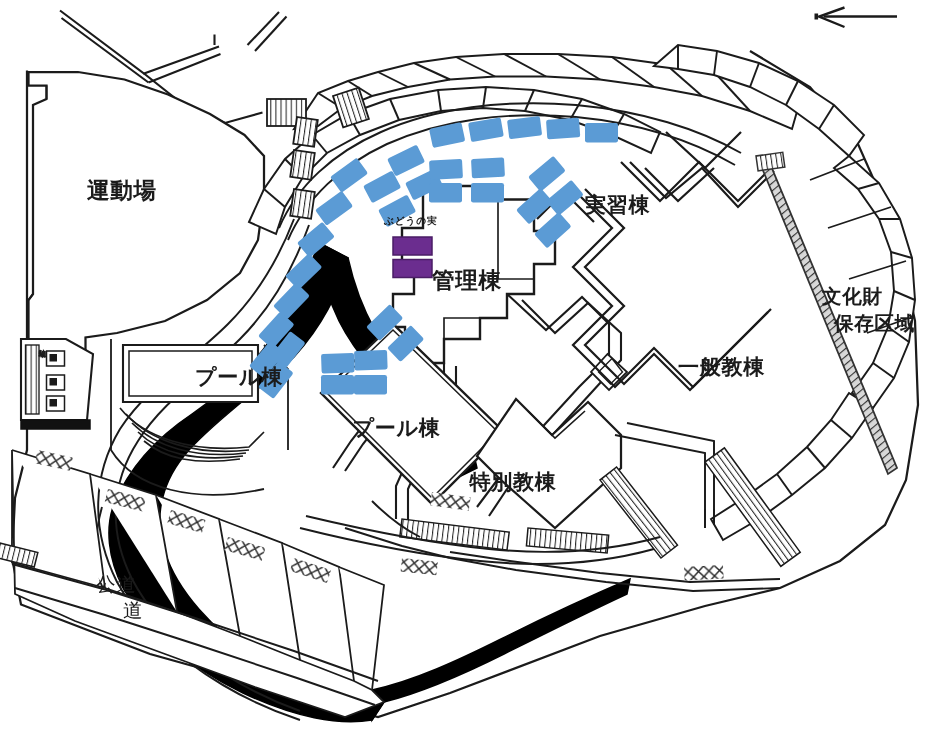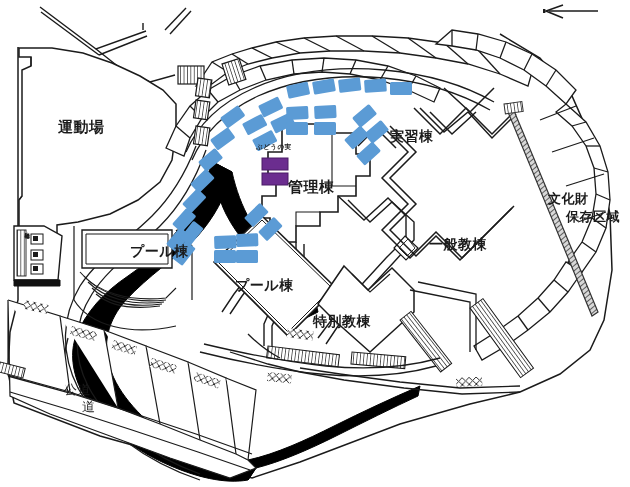--- a/index.html
+++ b/index.html
@@ -409,26 +409,26 @@
   <div class="lbl lbl-md" style="left:235px;top:277px;">プール棟</div>
 
   <div class="lbl lbl-md" style="left:313px;top:313px;text-align:center;">特別教棟</div>
 
   <div class="lbl lbl-lg" style="left:288px;top:178px;text-align:center;">管理棟</div>
 
   <div class="lbl lbl-sm" style="left:256px;top:143px;">ぶどうの実</div>
 
   <div class="lbl lbl-md" style="left:390px;top:128px;">実習棟</div>
 
-  <div class="lbl lbl-md" style="left:429px;top:236px;">一般教棟</div>
+  <div class="lbl lbl-md" style="left:452px;top:236px;">一般教棟</div>
 
   <div class="lbl lbl-road" style="left:64px;top:381px;">公道</div>
 
   <div class="lbl lbl-road" style="left:82px;top:398px;">道</div>
 
   <div class="lbl lbl-two" style="left:548px;top:190px;">
     <div>文化財</div>
-    <div style="margin-left:18px;">保存区域</div>
+    <div style="margin-left:8px;">保存区域</div>
   </div>
 
   <div class="lbl lbl-vert" style="left:24px;top:228px;">駐輪場</div>
 
 </div>
 
 </body></html>

